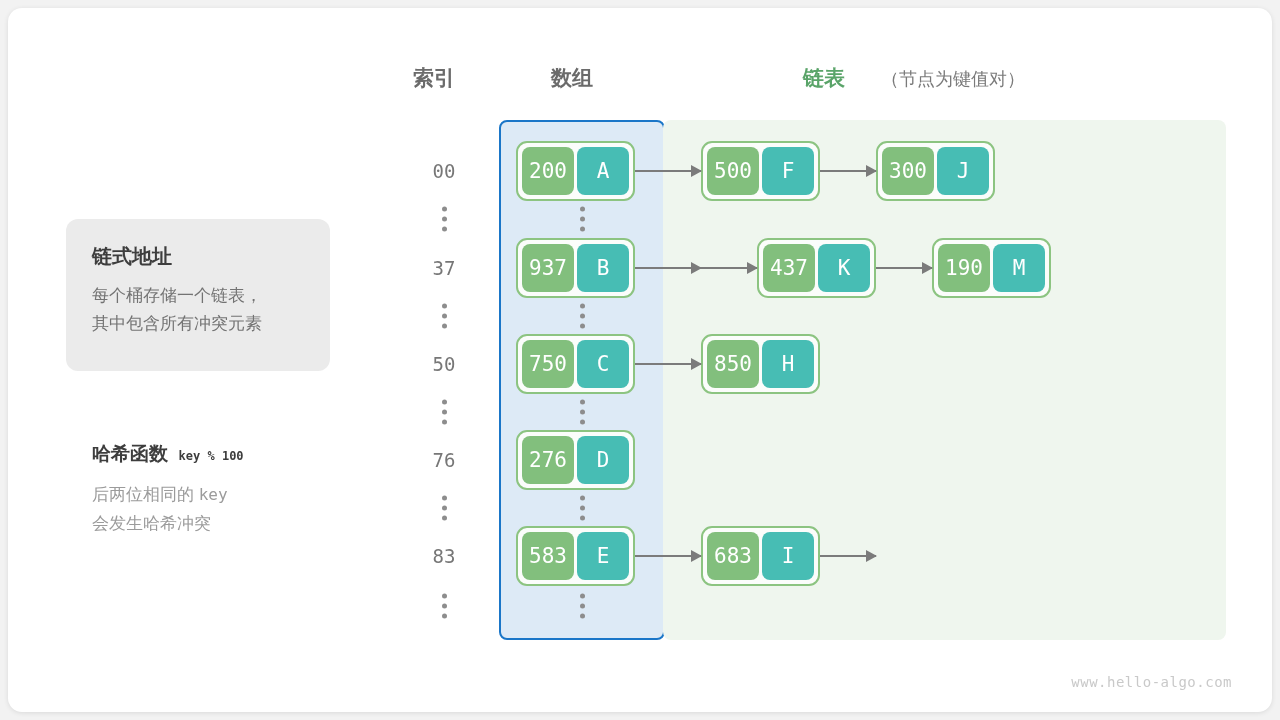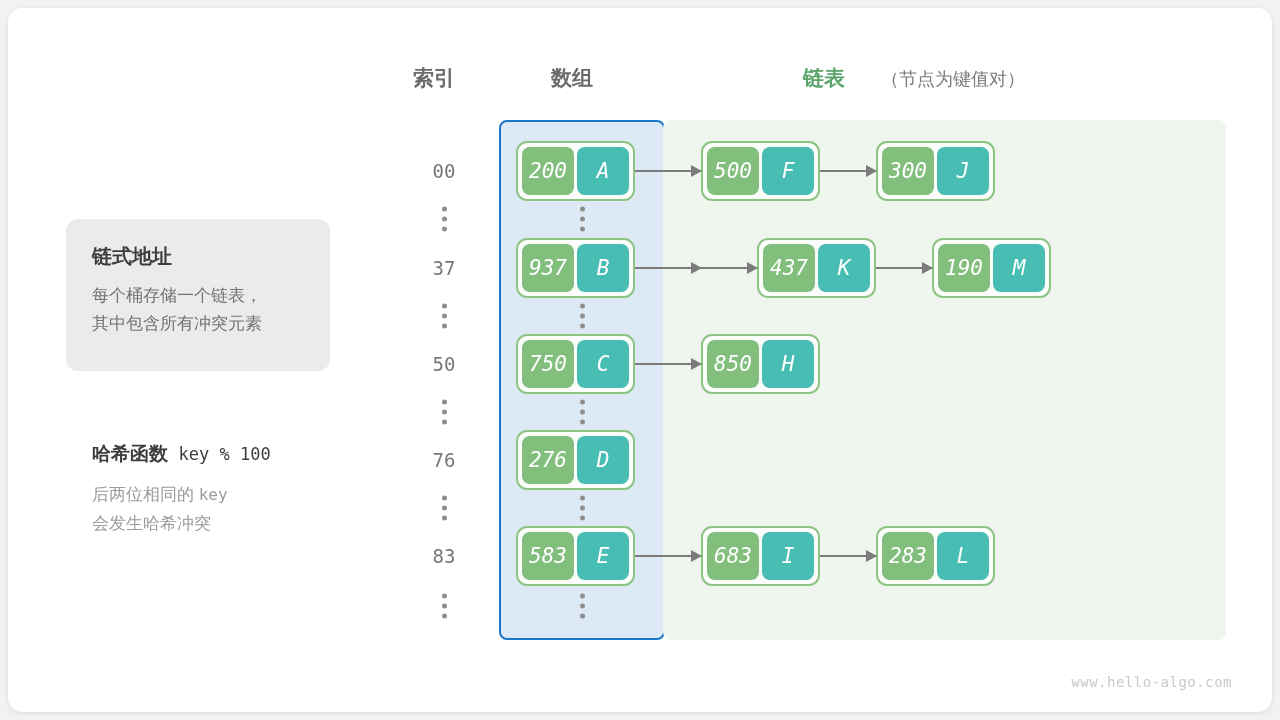--- a/index.html
+++ b/index.html
@@ -35,21 +35,21 @@
     position:absolute;left:26px;top:63px;
     font-size:17px;line-height:28px;color:#737373;
   }
 
   .hashblock{position:absolute;left:84px;top:433px;width:330px;}
   .hashblock .ttl{
     font-size:19px;font-weight:bold;color:#3d3d3d;white-space:nowrap;
   }
   .hashblock .ttl .mono{
     font-family:"DejaVu Sans Mono","Liberation Mono",monospace;
-    font-weight:normal;font-size:17px;
+    font-weight:bold;font-size:12px;
   }
   .hashblock .body{
     margin-top:13px;font-size:17px;line-height:29px;color:#9b9b9b;
   }
   .hashblock .body .mono{
     font-family:"DejaVu Sans Mono","Liberation Mono",monospace;font-size:16px;
   }
 
   
   #array-region{
@@ -83,21 +83,21 @@
   }
   .node{
     display:flex;align-items:center;
     background:#fbfdfb;border:2px solid #8cc481;border-radius:11px;
     padding:4px;box-sizing:border-box;
   }
   .node .k,.node .v{
     display:flex;align-items:center;justify-content:center;
     height:48px;color:#ffffff;
     font-family:"DejaVu Sans Mono","Liberation Mono",monospace;
-    font-size:21px;border-radius:8px;font-style:italic;
+    font-size:21px;border-radius:8px;
   }
   .node .k{width:52px;background:#82bf7d;}
   .node .v{width:52px;background:#47bdb4;margin-left:3px;}
 
   .arrow{
     position:relative;width:56px;height:2px;background:#7b7b7b;
     flex:0 0 auto;
   }
   .arrow::after{
     content:"";position:absolute;right:-1px;top:50%;
@@ -241,24 +241,20 @@
         <div class="node">
           <div class="k">583</div>
           <div class="v">E</div>
         </div>
         <div class="arrow" style="width: 66px;"></div>
         <div class="node">
           <div class="k">683</div>
           <div class="v">I</div>
         </div>
         <div class="arrow" style="width: 56px;"></div>
-        <div class="node">
-          <div class="k">283</div>
-          <div class="v">L</div>
-        </div>
       </div>
       <div class="dots di" style="top: 598px;">
         <i></i>
         <i></i>
         <i></i>
       </div>
       <div class="dots da" style="top: 598px;">
         <i></i>
         <i></i>
         <i></i>

